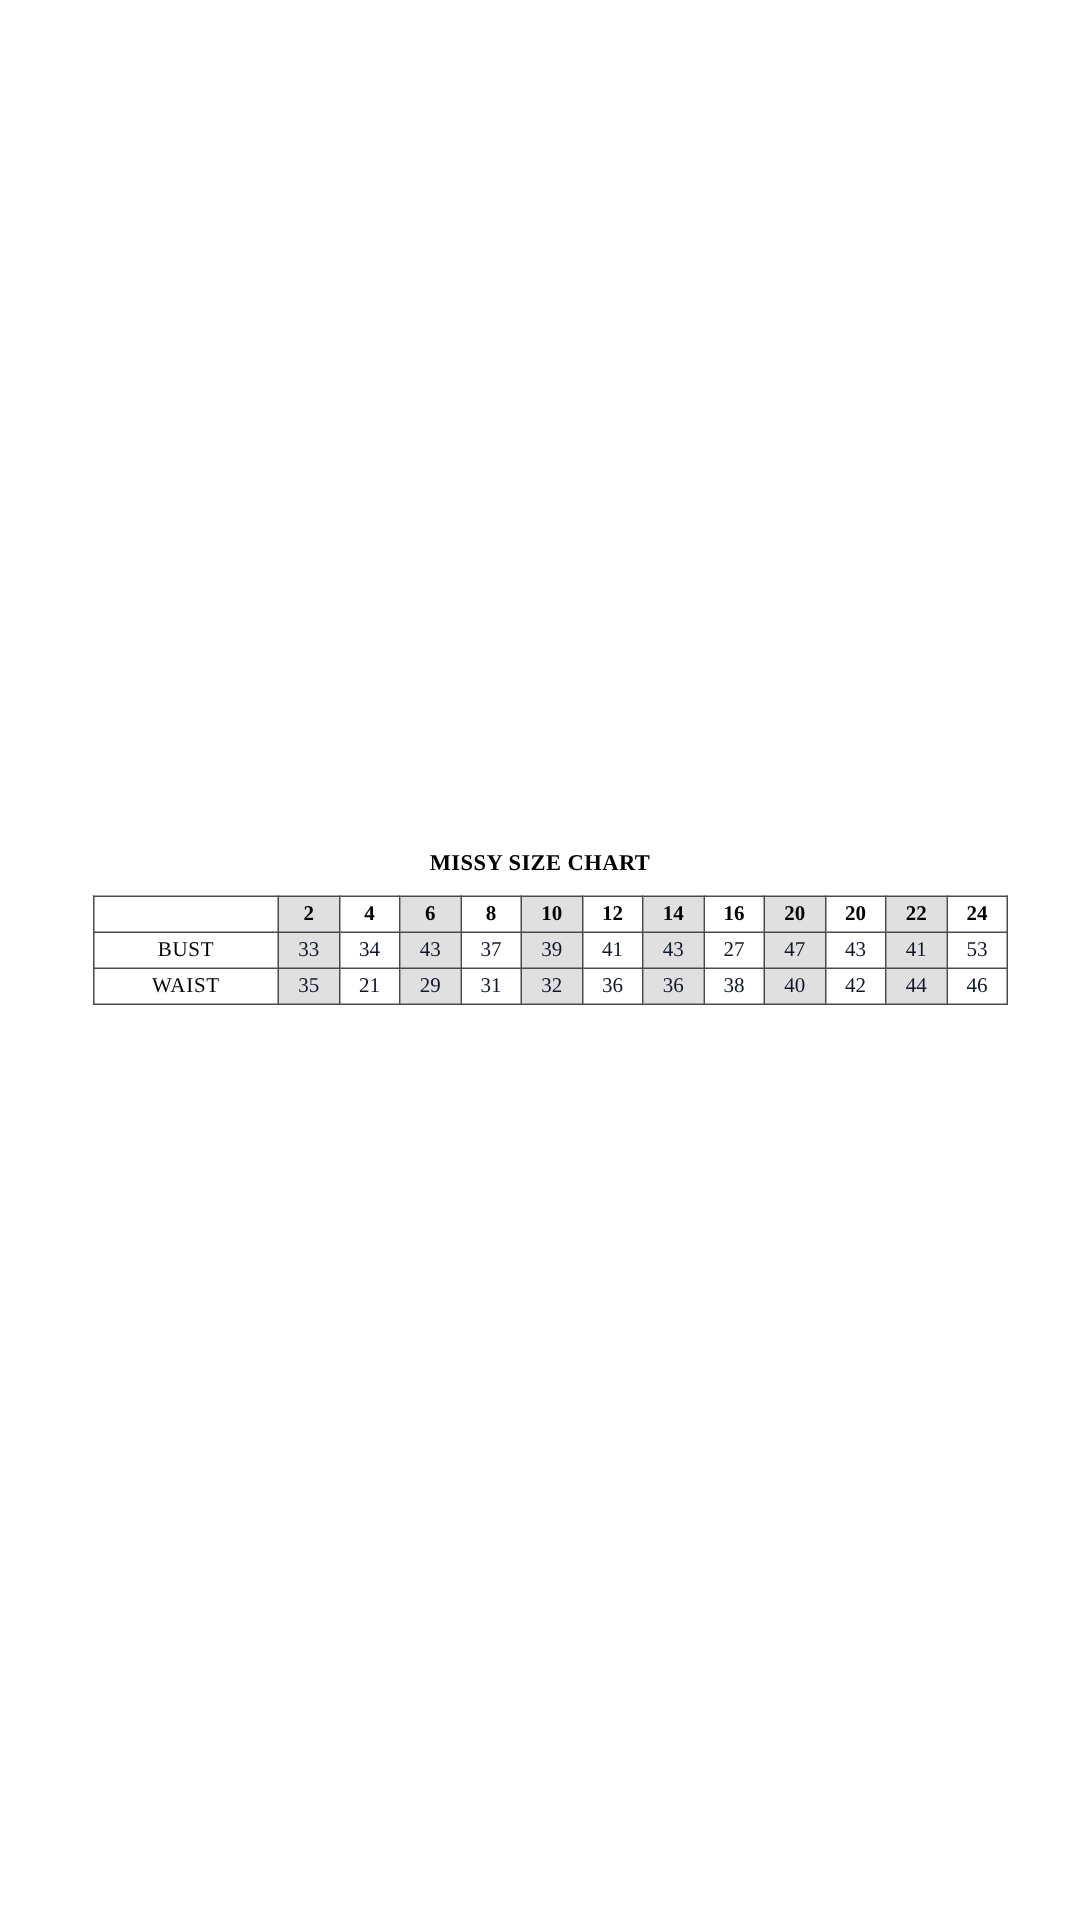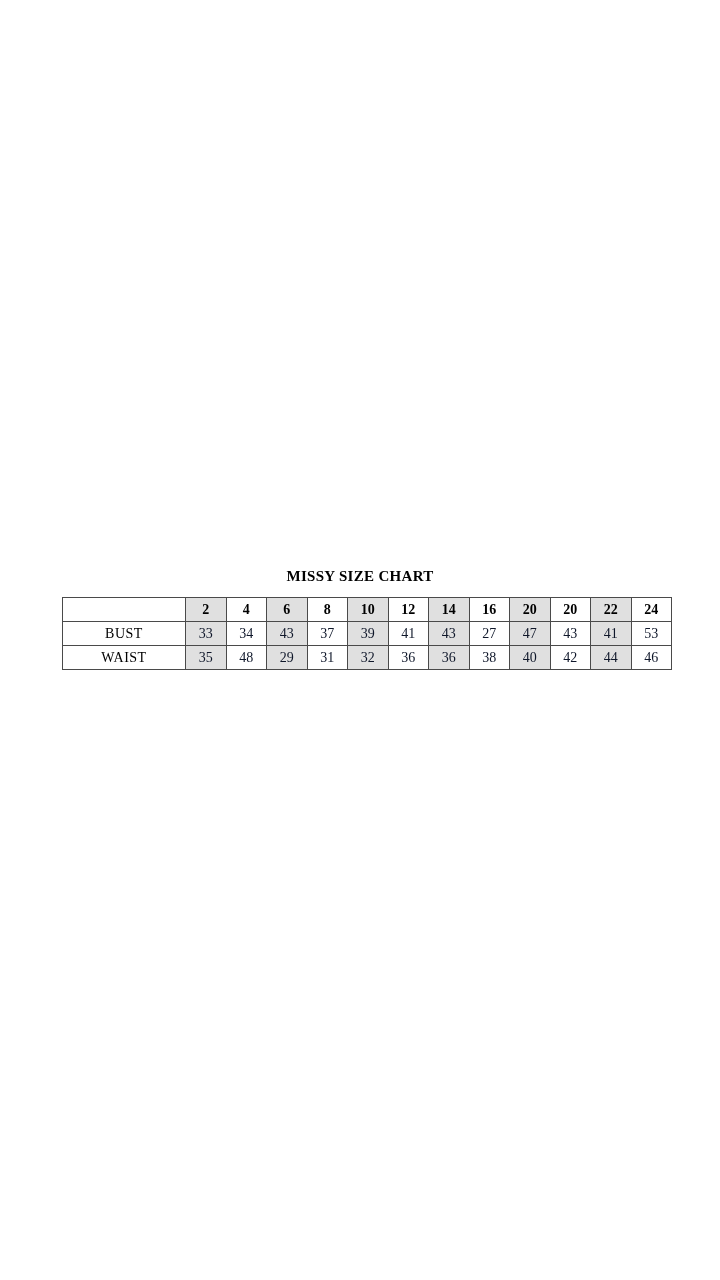--- a/index.html
+++ b/index.html
@@ -110,21 +110,21 @@
           <td class="shade">43</td>
           <td class="plain">27</td>
           <td class="shade">47</td>
           <td class="plain">43</td>
           <td class="shade">41</td>
           <td class="plain">53</td>
         </tr>
         <tr>
           <td class="rowlabel">WAIST</td>
           <td class="shade">35</td>
-          <td class="plain">48</td>
+          <td class="plain">21</td>
           <td class="shade">29</td>
           <td class="plain">31</td>
           <td class="shade">32</td>
           <td class="plain">36</td>
           <td class="shade">36</td>
           <td class="plain">38</td>
           <td class="shade">40</td>
           <td class="plain">42</td>
           <td class="shade">44</td>
           <td class="plain">46</td>

